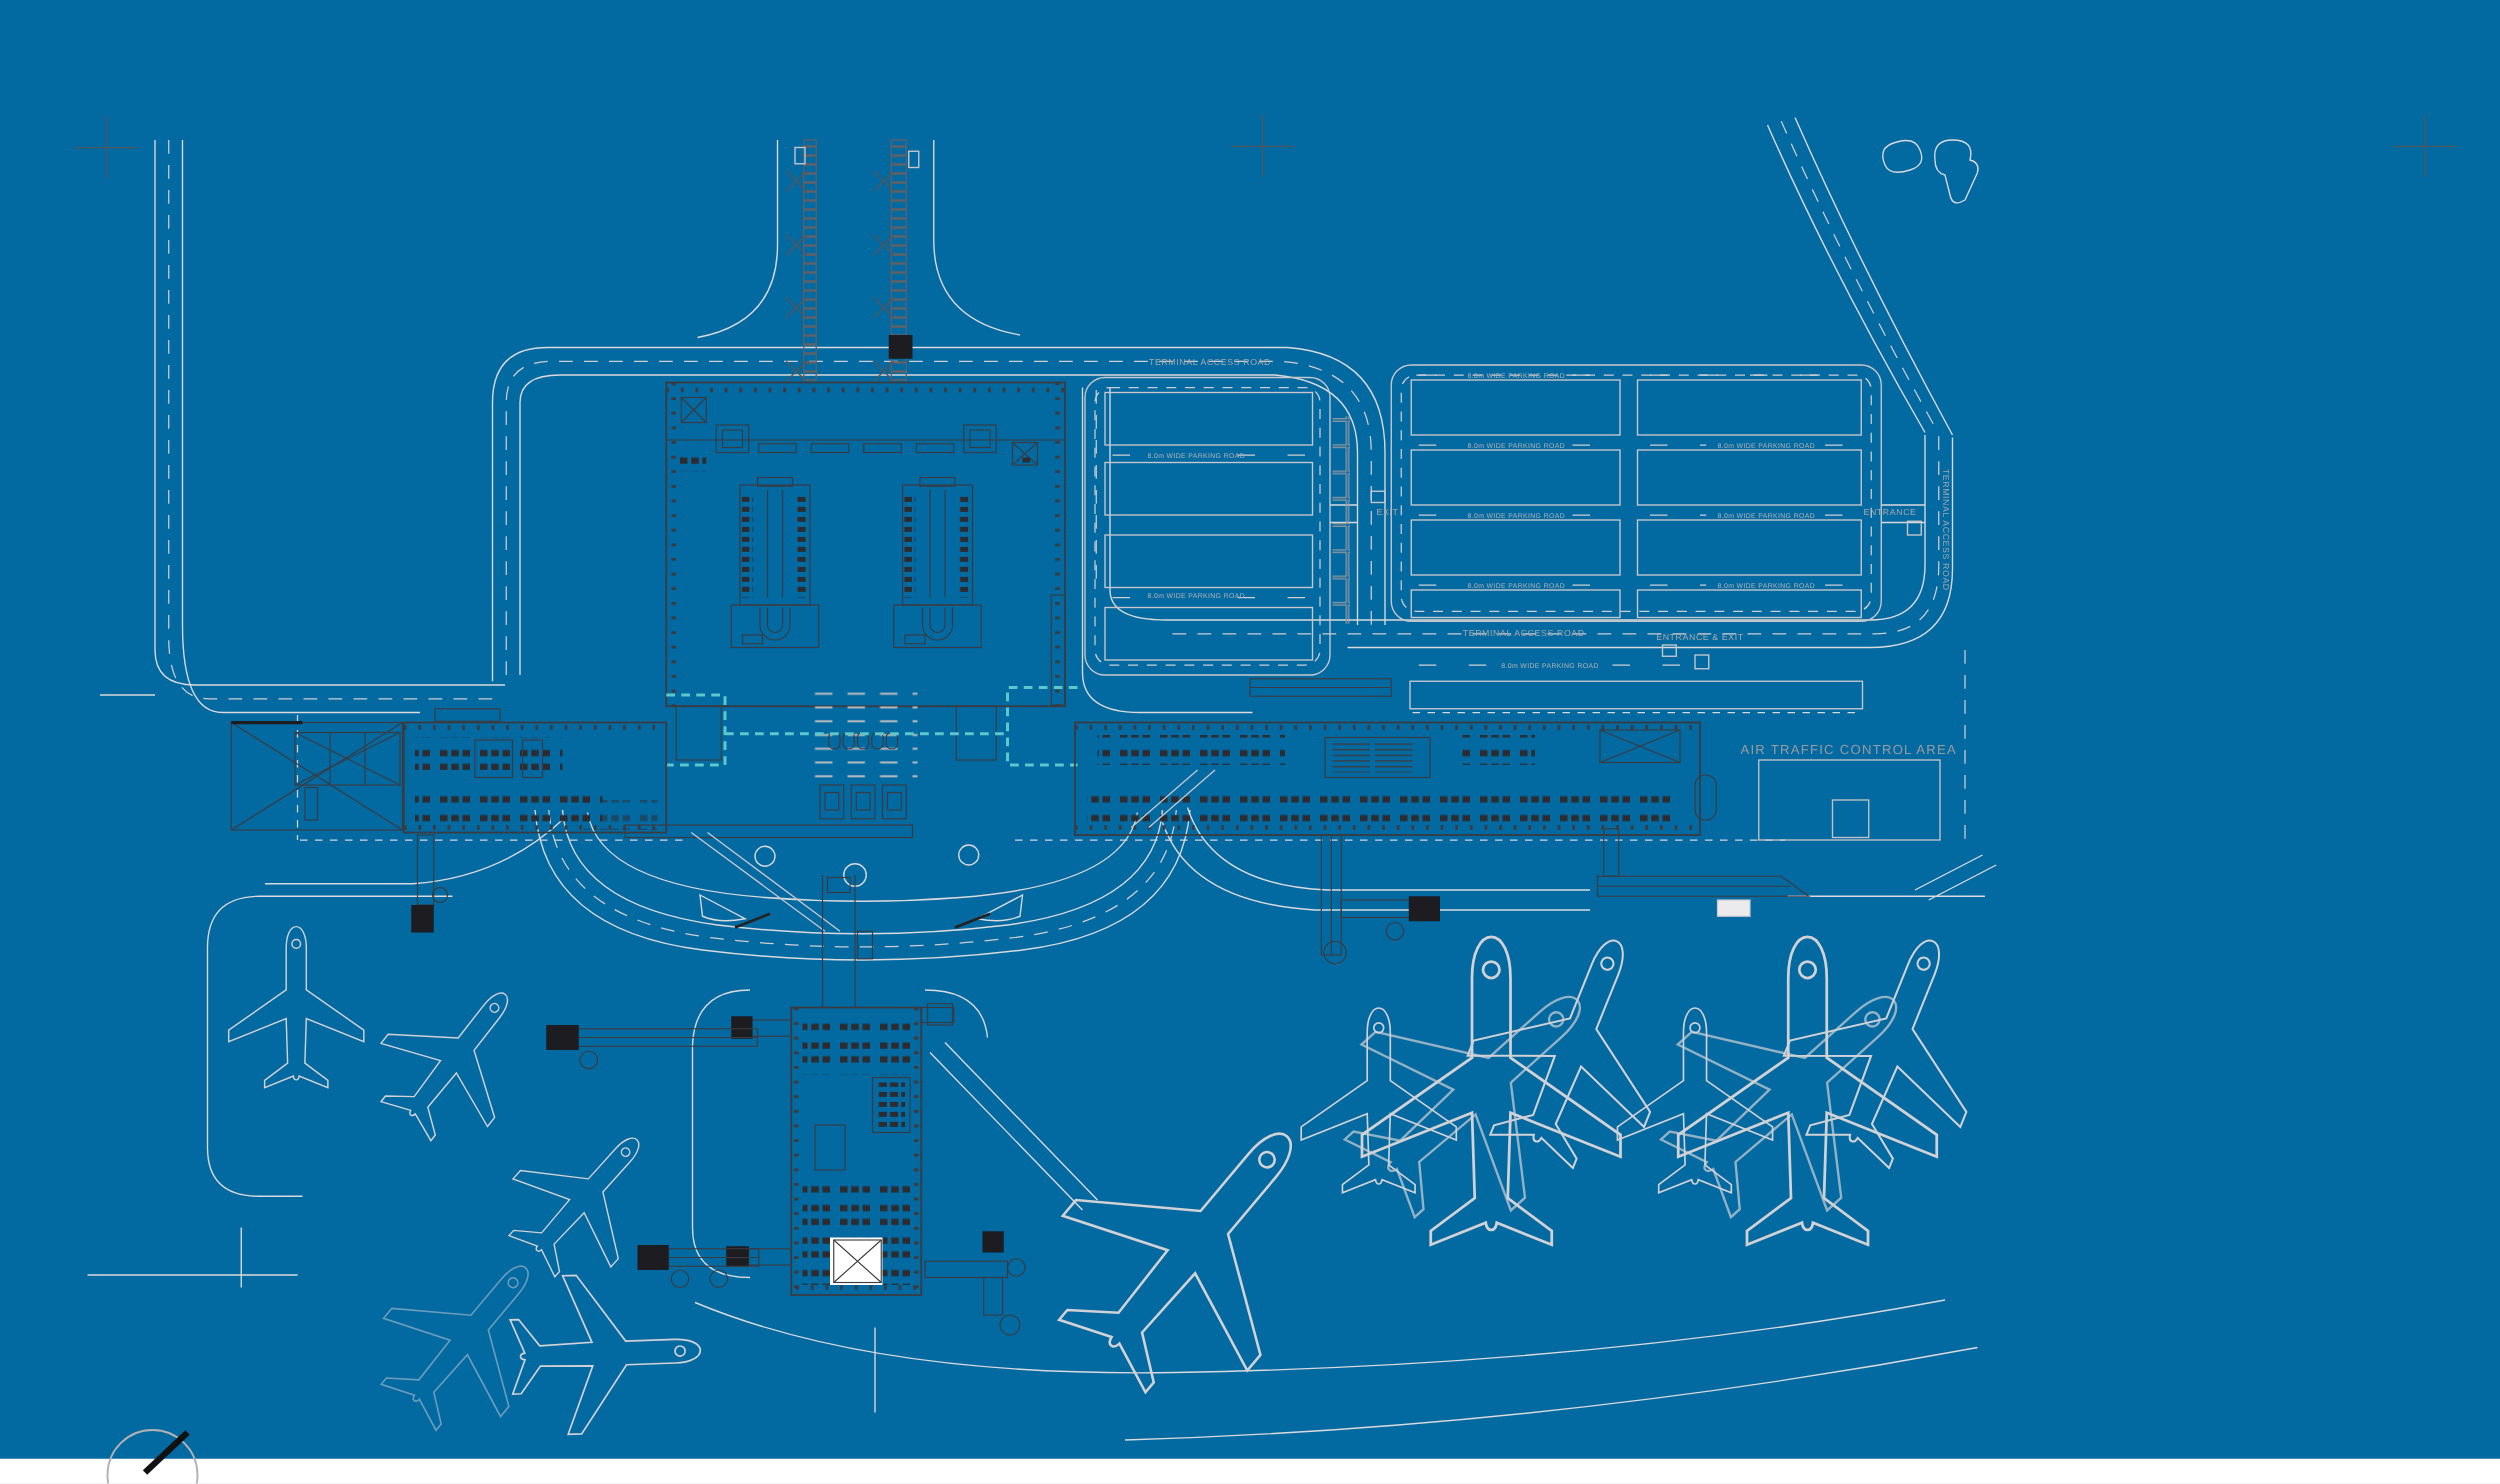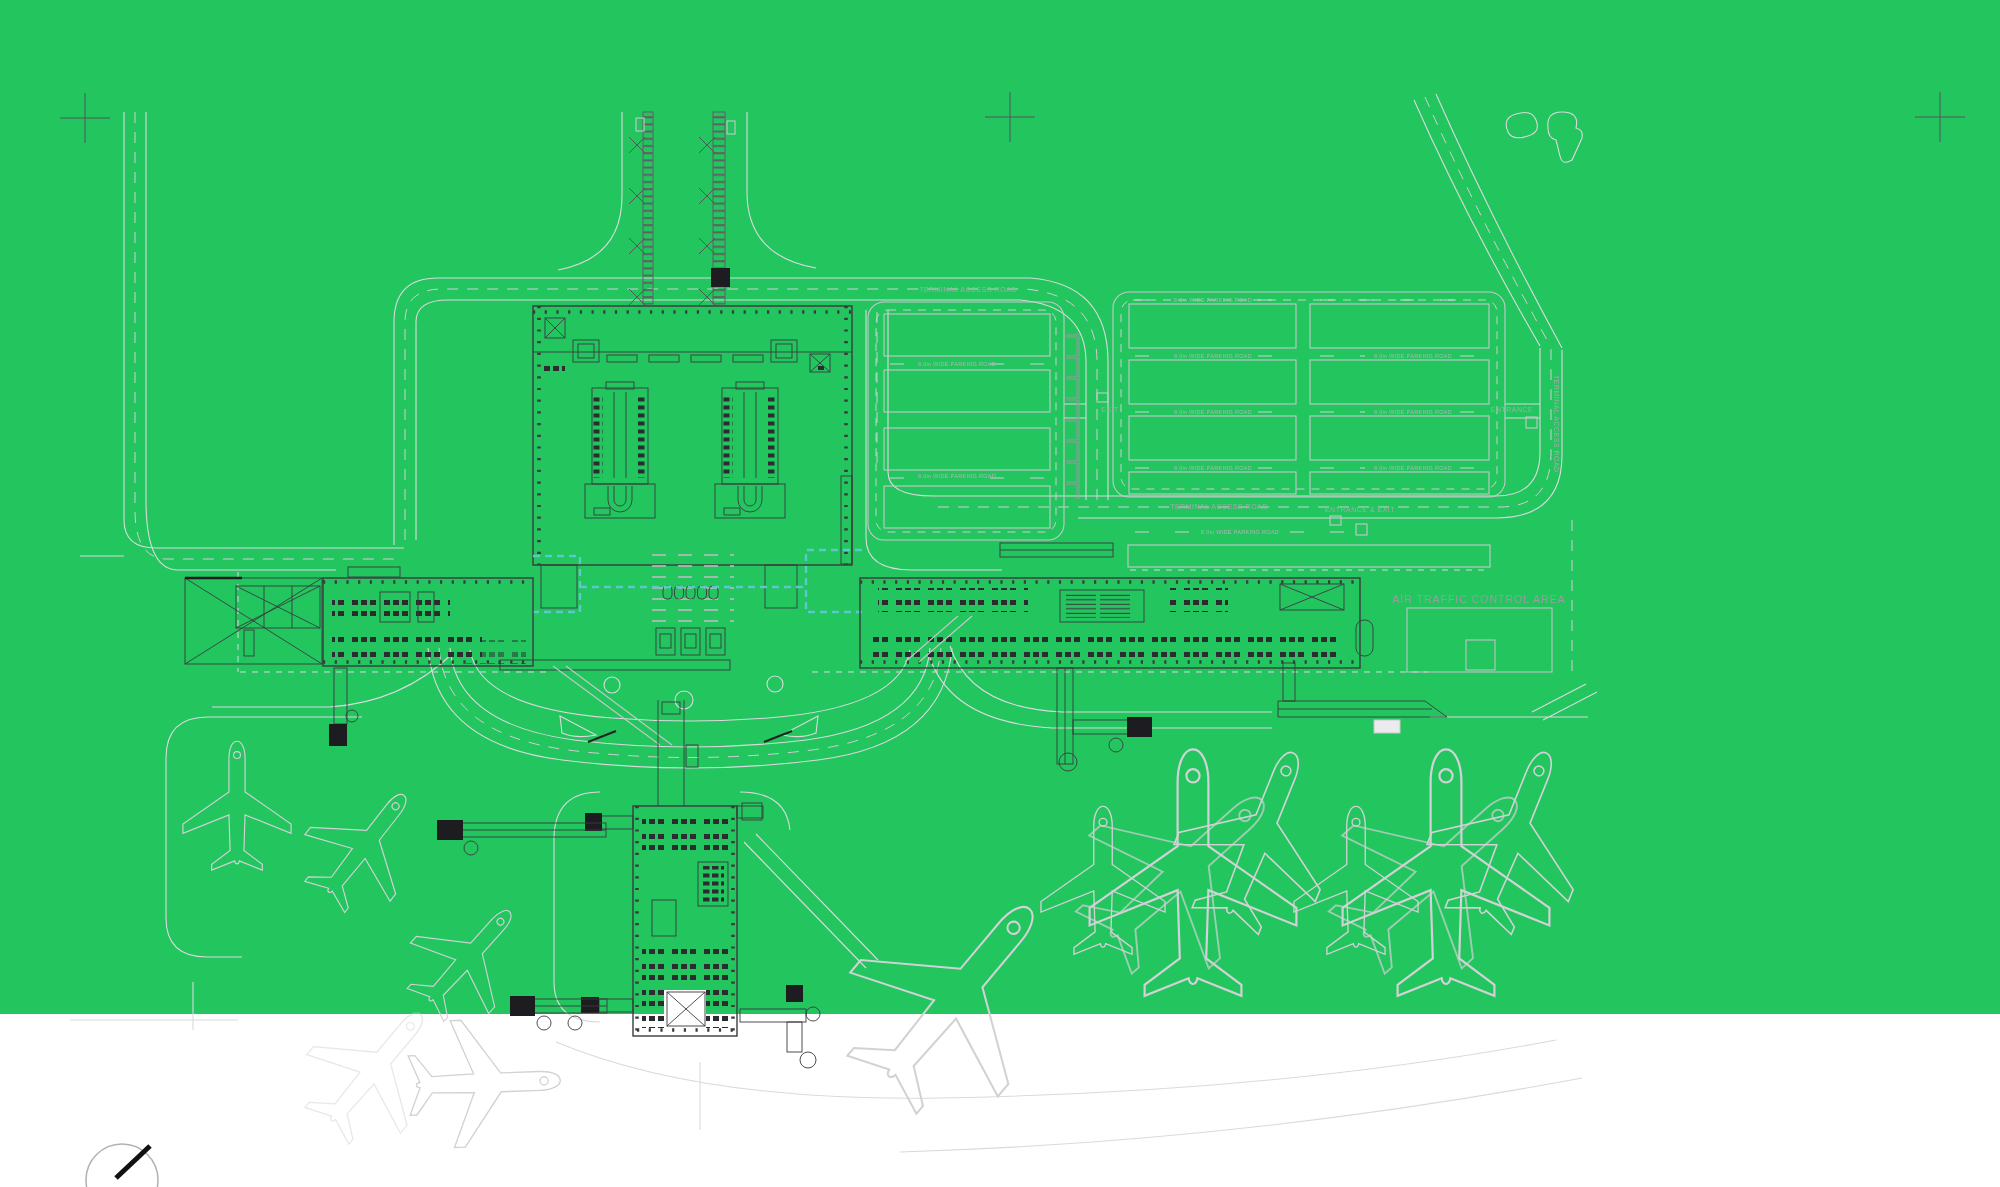--- a/index.html
+++ b/index.html
@@ -1,16 +1,16 @@
 <!DOCTYPE html>
 <html><head>
 <meta charset="utf-8">
 <style>
   html,body{margin:0;padding:0;background:#fff;width:2000px;height:1187px;overflow:hidden}
-  #sheet{position:relative;width:2000px;height:1014px;background:#22c55e}
+  #sheet{position:relative;width:2000px;height:1167px;background:#0369a1}
   svg{display:block}
   .w1{stroke:#3b3b3f;fill:none;stroke-width:1.4}
   .w2{stroke:#3b3b3f;fill:none;stroke-width:.9}
   .tick{stroke:#3b3b3f;stroke-width:3.6;stroke-dasharray:2.2 9.5;fill:none}
   .rd{stroke:#dadadd;fill:none;stroke-width:1.1}
   .rdd{stroke:#cfcfd3;fill:none;stroke-width:1;stroke-dasharray:11 9}
   .rdd2{stroke:#d8d8db;fill:none;stroke-width:1;stroke-dasharray:6 6}
   .lot{stroke:#c7c7cc;fill:none;stroke-width:1.1}
   .lotf{stroke:#c7c7cc;fill:#ebebee;stroke-width:1}
   .lotd{stroke:#cdcdd1;fill:none;stroke-width:1;stroke-dasharray:8 7}

